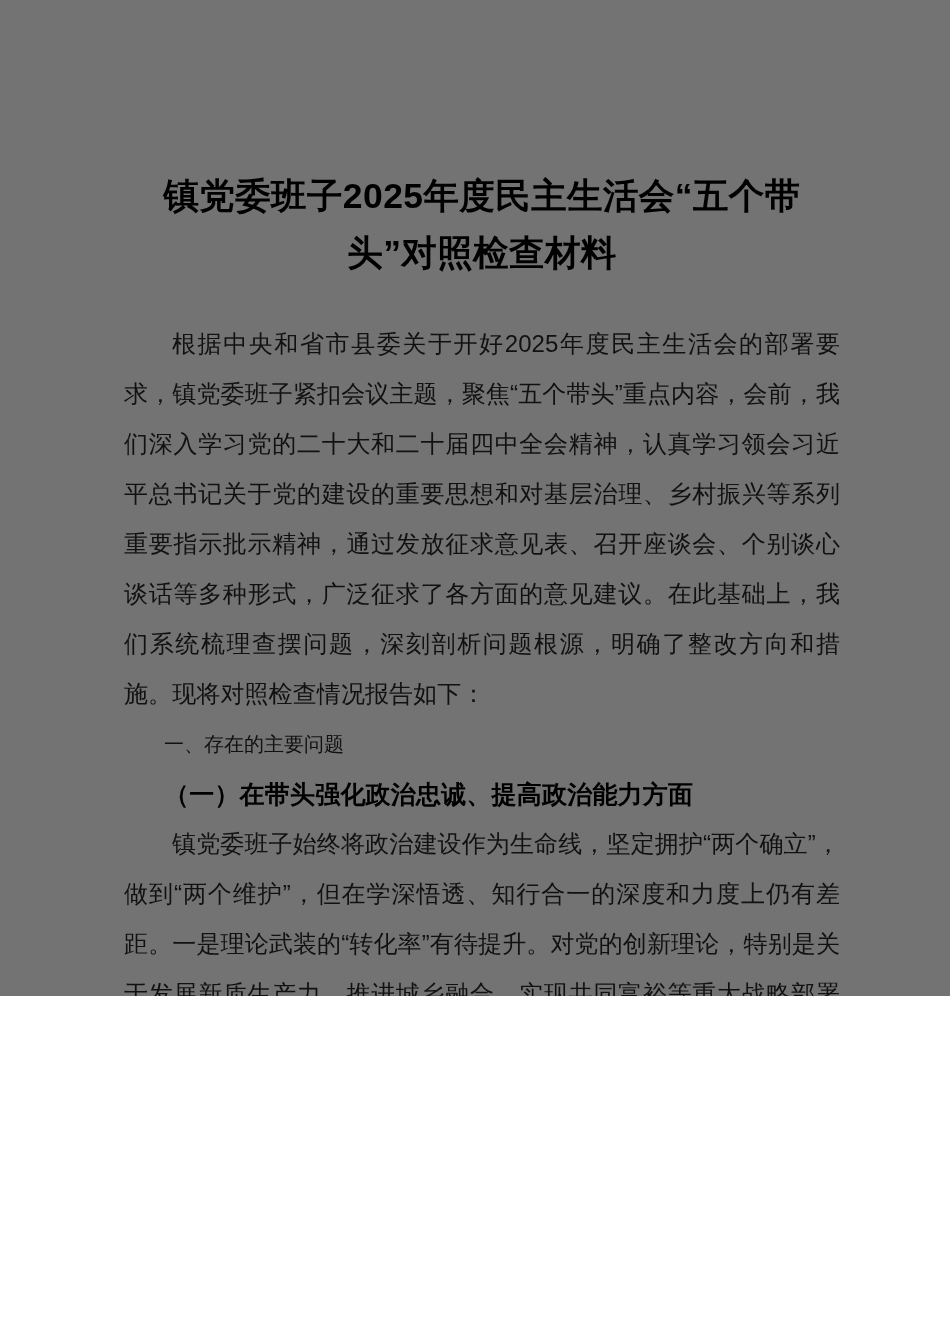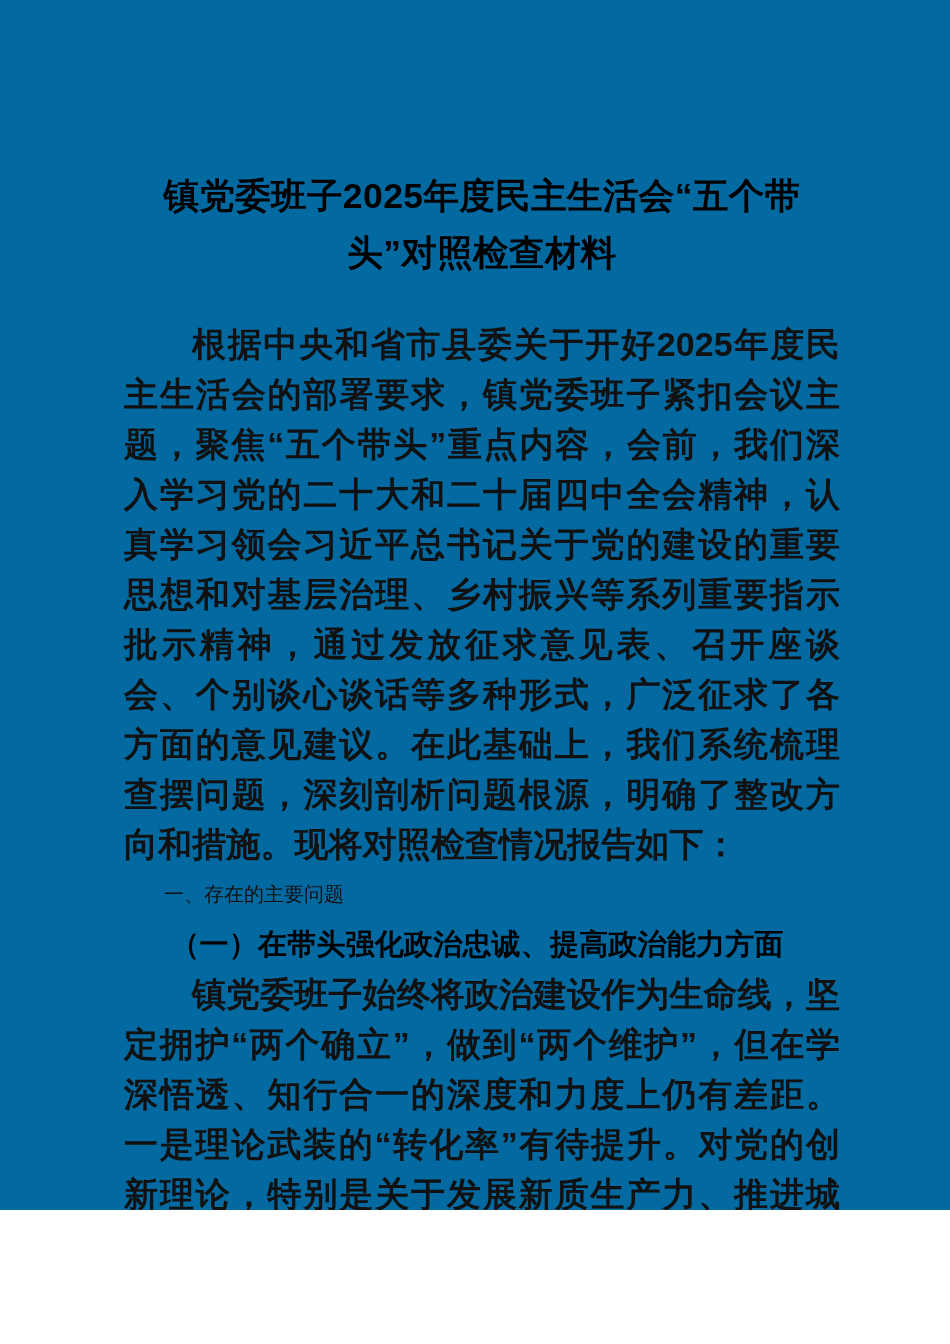--- a/index.html
+++ b/index.html
@@ -10,22 +10,22 @@
 
   body {
     font-family: "Liberation Sans", "DejaVu Sans", sans-serif;
     color: #000000;
     -webkit-font-smoothing: antialiased;
   }
 
   .page {
     position: relative;
     width: 950px;
-    height: 1210px;
-    background: #0369a1;
+    height: 996px;
+    background: #737373;
     overflow: hidden;
     box-sizing: border-box;
   }
 
   .doc-body {
     position: absolute;
     left: 124px;
     top: 0;
     width: 716px;
   }
@@ -40,22 +40,22 @@
     text-align: center;
     letter-spacing: 0.4px;
     padding-top: 168px;
     color: #000000;
   }
 
   
   .para {
     margin: 0;
     padding: 0;
-    font-size: 34px;
-    font-weight: 700;
+    font-size: 24px;
+    font-weight: 400;
     line-height: 50px;
     text-align: justify;
     text-justify: inter-character;
     text-indent: 2em;
     color: #111111;
     letter-spacing: 0.1px;
   }
 
   .para-lead {
     margin-top: 37px;
@@ -69,21 +69,21 @@
     font-weight: 400;
     line-height: 50px;
     text-indent: 2em;
     color: #111111;
   }
 
   
   .h-level2 {
     margin: 0;
     padding: 0;
-    font-size: 29px;
+    font-size: 25px;
     font-weight: 700;
     line-height: 50px;
     text-indent: 1.6em;
     letter-spacing: 0.2px;
     color: #000000;
   }
 
   
   .clipped {
     max-height: 260px;

